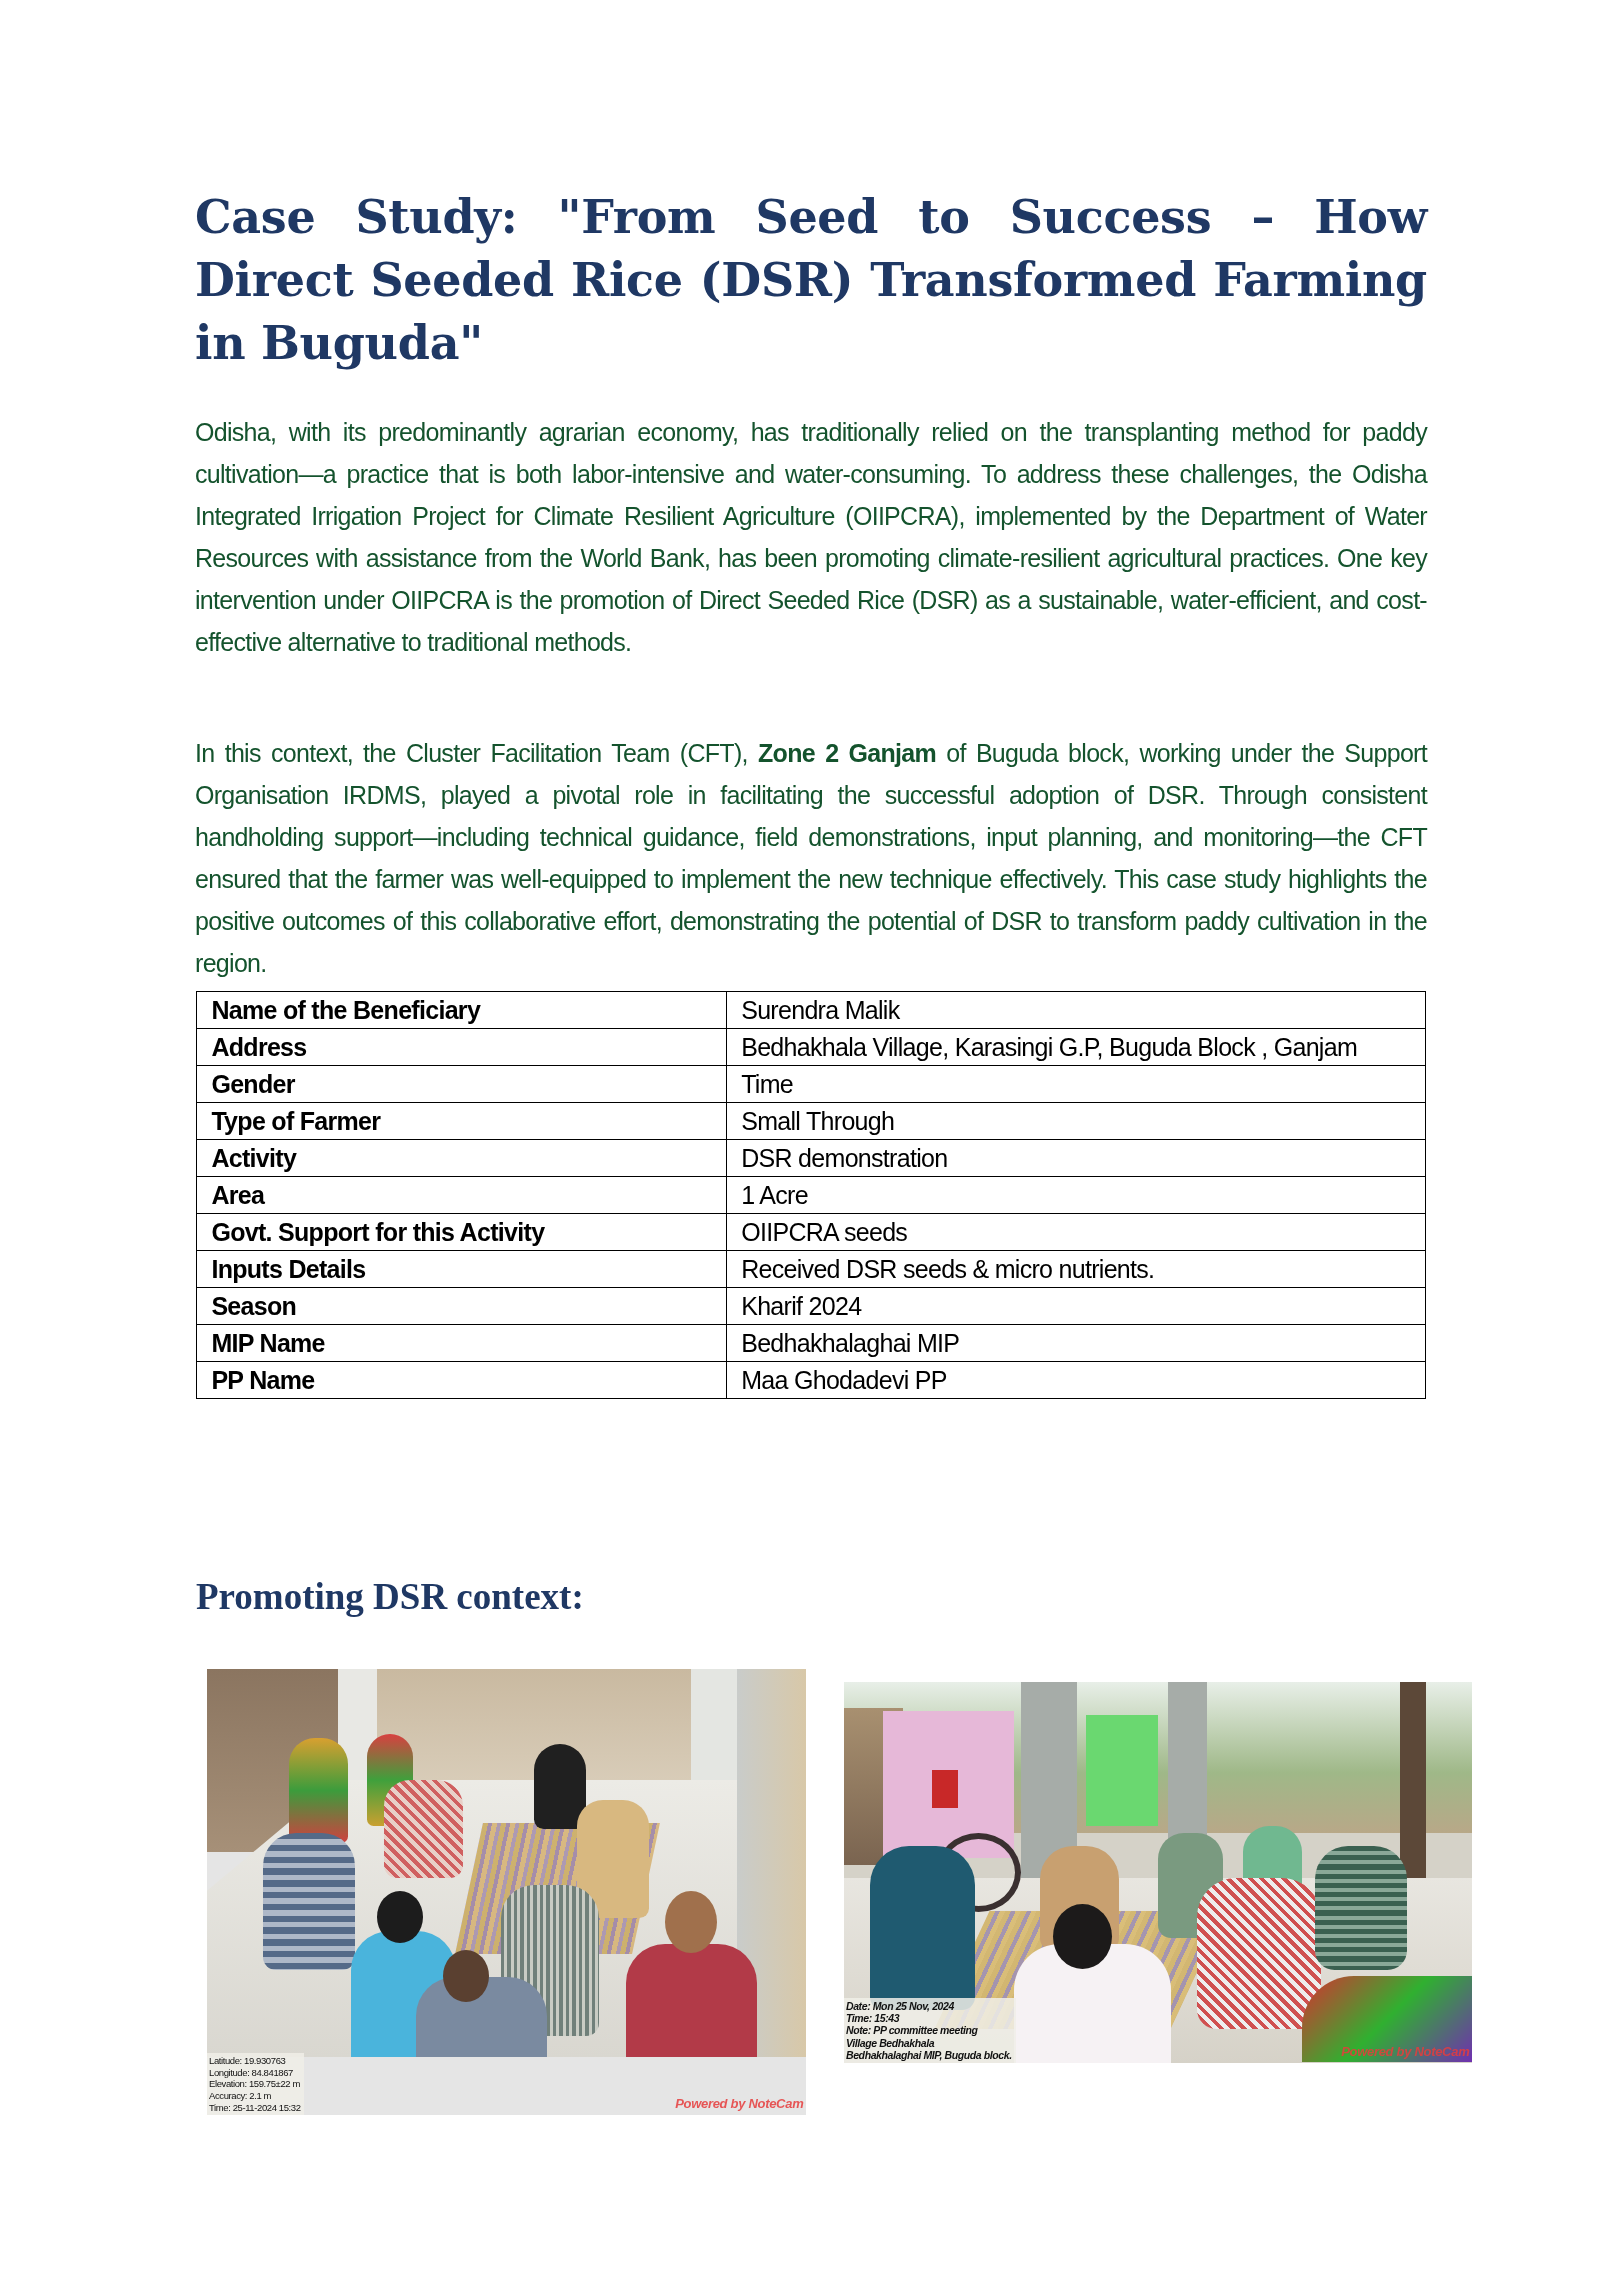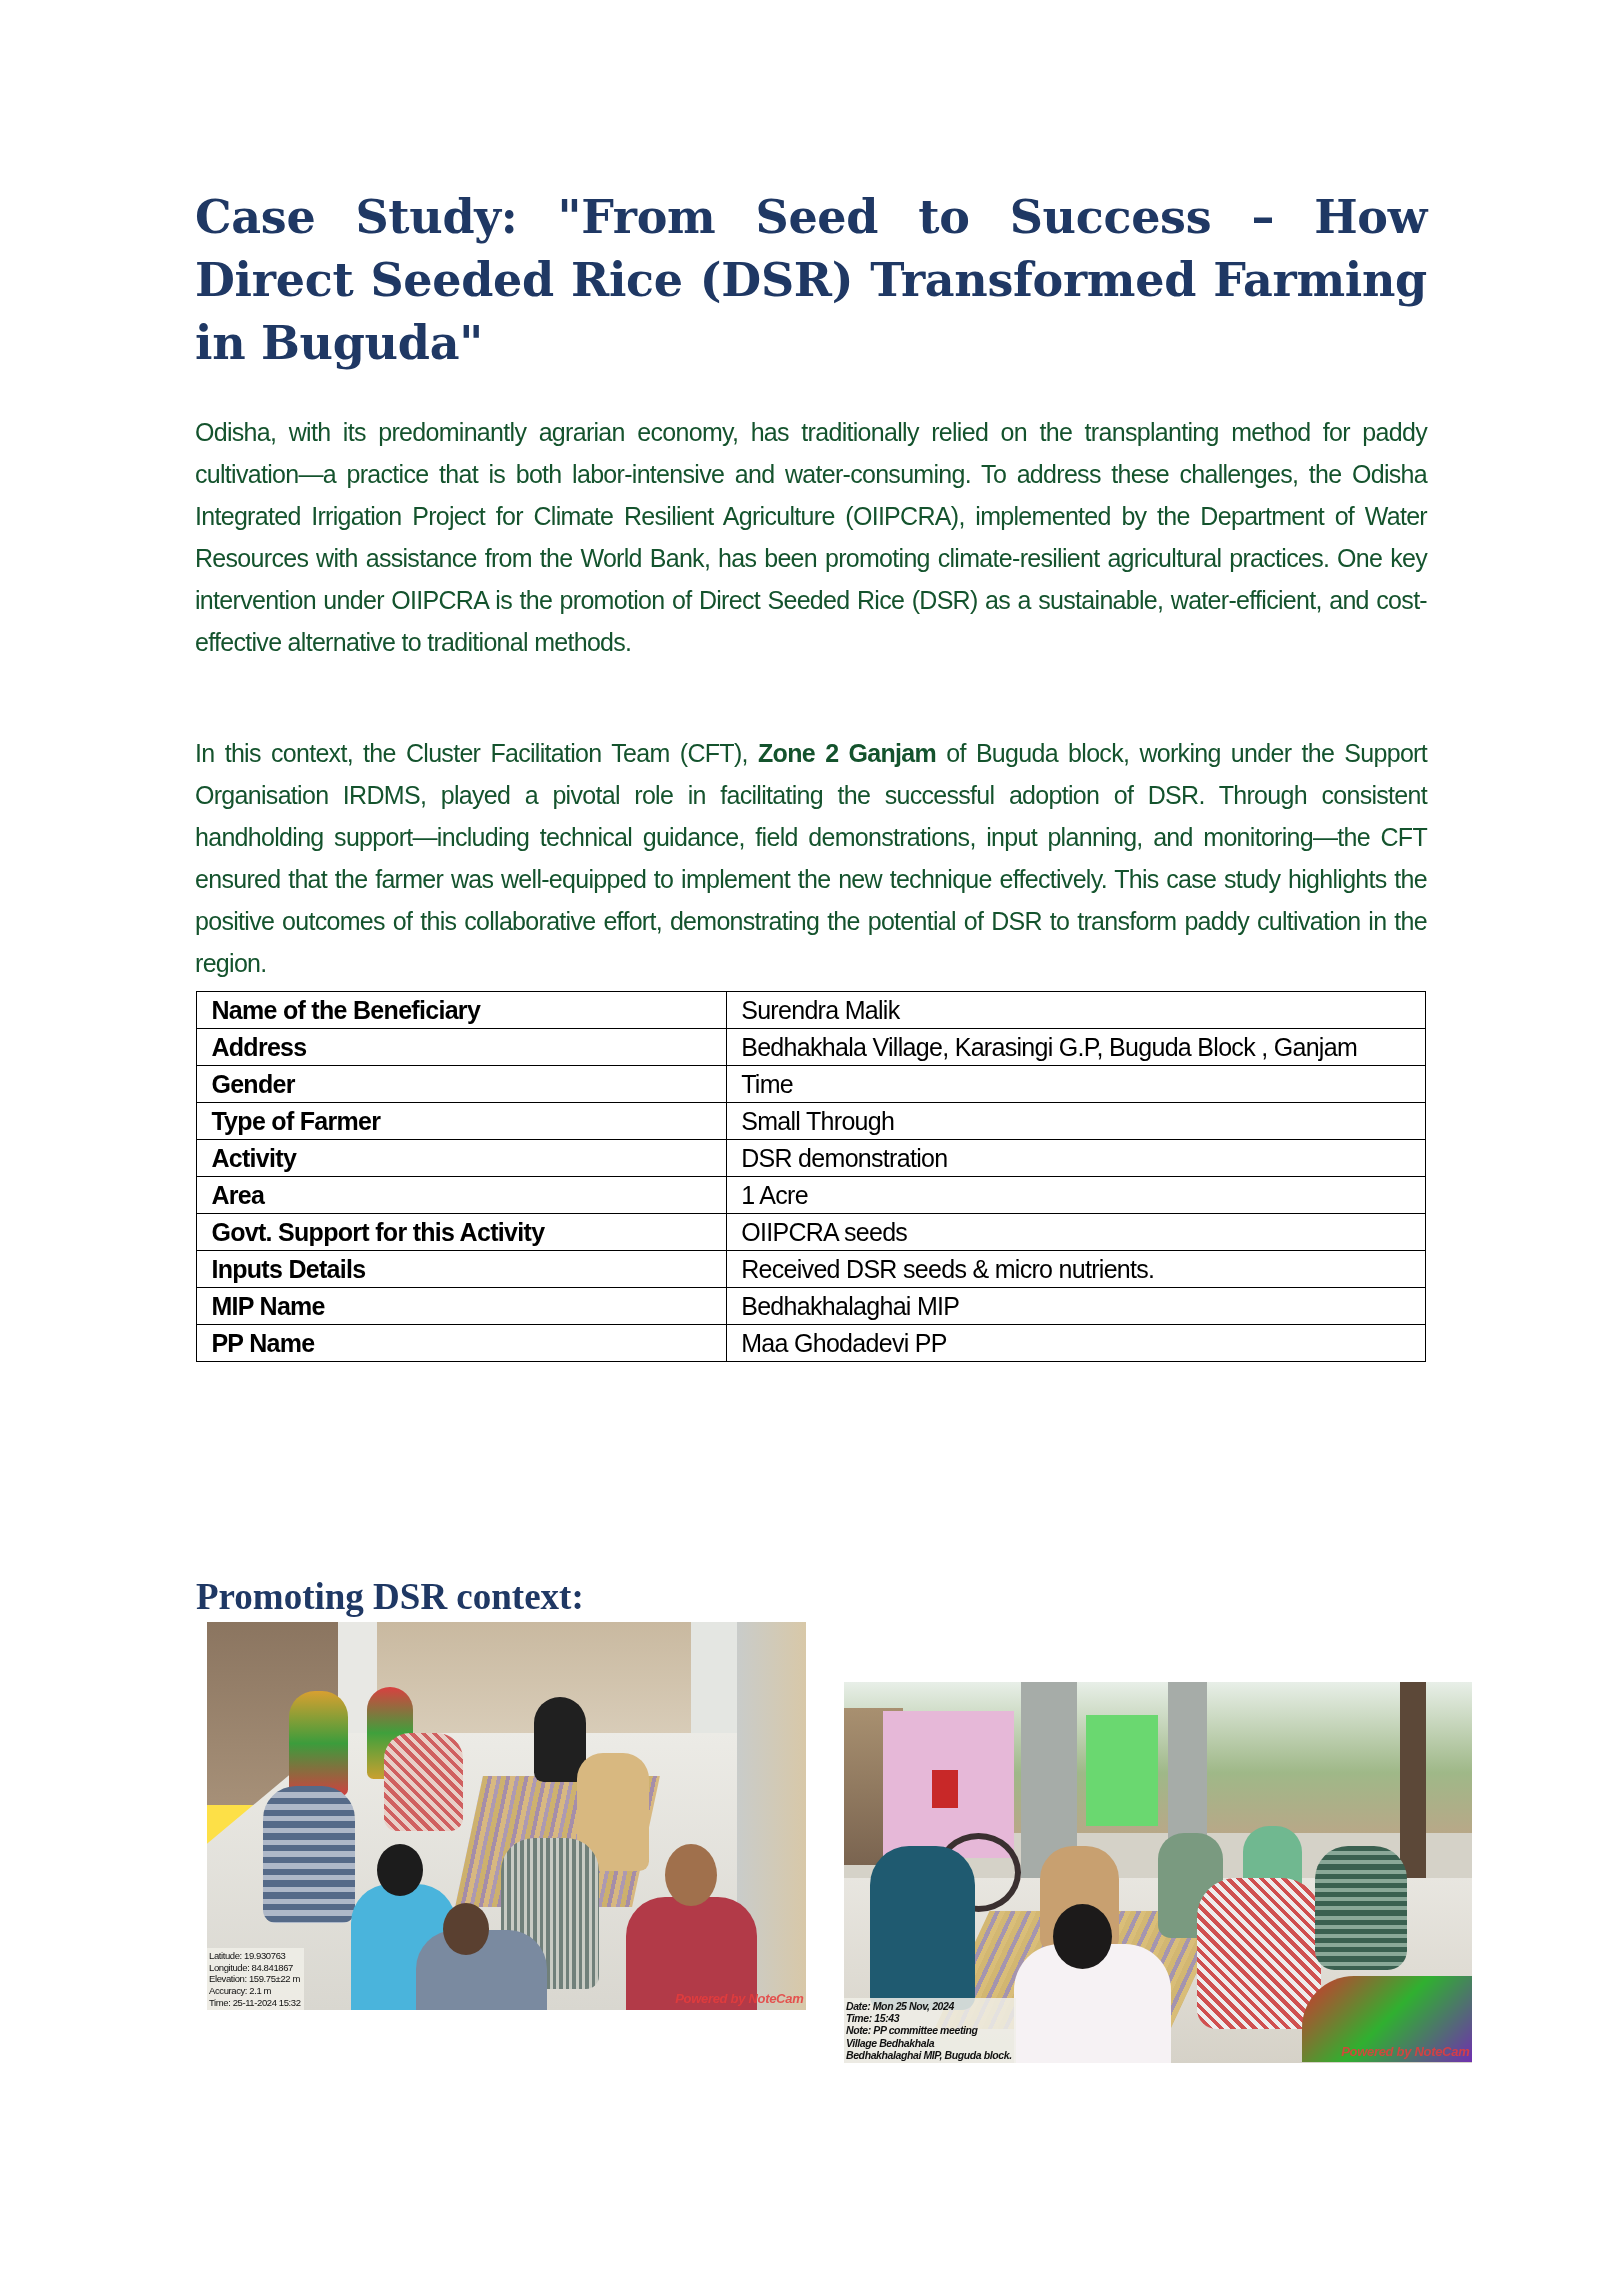--- a/index.html
+++ b/index.html
@@ -39,21 +39,21 @@
   table.info td.k { width: 500px; font-weight: bold; }
   table.info td.v { }
 
   .h2 {
     position: absolute; left: 196px; top: 1575px;
     font-family: "Liberation Serif", serif; font-weight: bold;
     font-size: 37px; color: #1F3864; margin: 0;
   }
 
   .photo { position: absolute; overflow: hidden; }
-  .photo1 { left: 207px; top: 1622px; width: 599px; height: 388px; background: #fde047; }
+  .photo1 { left: 207px; top: 1669px; width: 599px; height: 446px; background: #e5e5e5; }
   .photo2 { left: 844px; top: 1682px; width: 628px; height: 381px; background: #d5d2c8; }
   .shape { position: absolute; }
   .overlay {
     position: absolute; left: 0; bottom: 0;
     background: rgba(240,238,232,0.85);
     font-family: "Liberation Sans", sans-serif; color: #111;
     font-size: 9.5px; line-height: 11.8px; padding: 2px 3.9px 1.3px 2px;
     letter-spacing: -0.4px;
   }
   .overlay div { white-space: nowrap; }
@@ -101,20 +101,24 @@
           <td class="k">Area</td>
           <td class="v">1 Acre</td>
         </tr>
         <tr>
           <td class="k">Govt. Support for this Activity</td>
           <td class="v">OIIPCRA seeds</td>
         </tr>
         <tr>
           <td class="k">Inputs Details</td>
           <td class="v">Received DSR seeds &amp; micro nutrients.</td>
+        </tr>
+        <tr>
+          <td class="k">Season</td>
+          <td class="v">Kharif 2024</td>
         </tr>
         <tr>
           <td class="k">MIP Name</td>
           <td class="v">Bedhakhalaghai MIP</td>
         </tr>
         <tr>
           <td class="k">PP Name</td>
           <td class="v">Maa Ghodadevi PP</td>
         </tr>
       </tbody>

